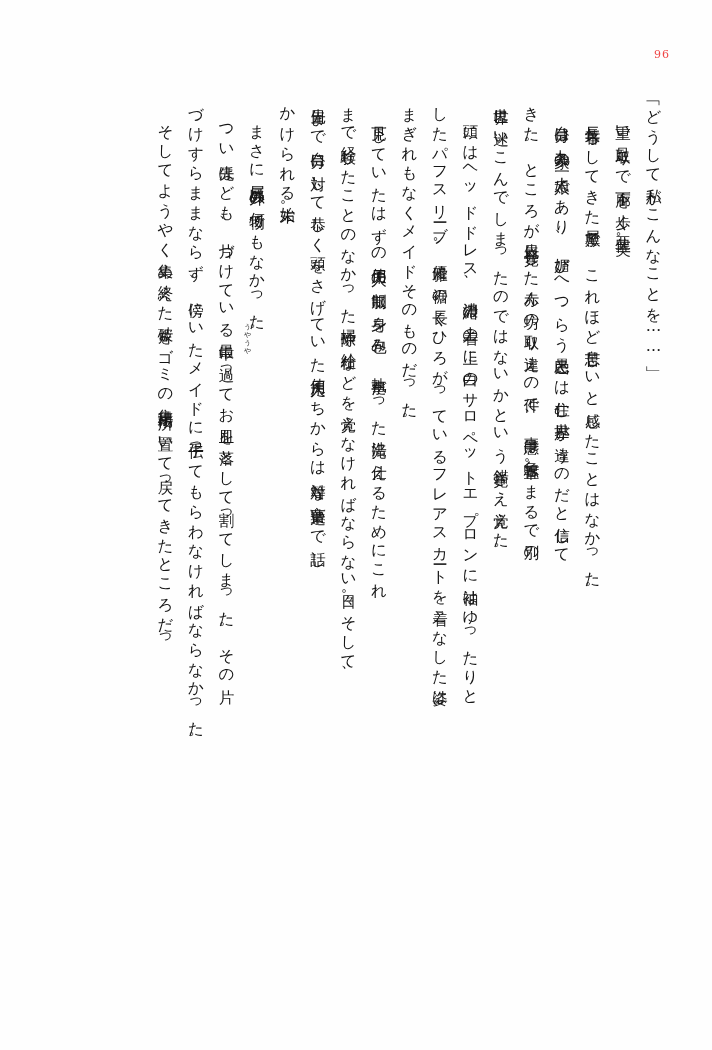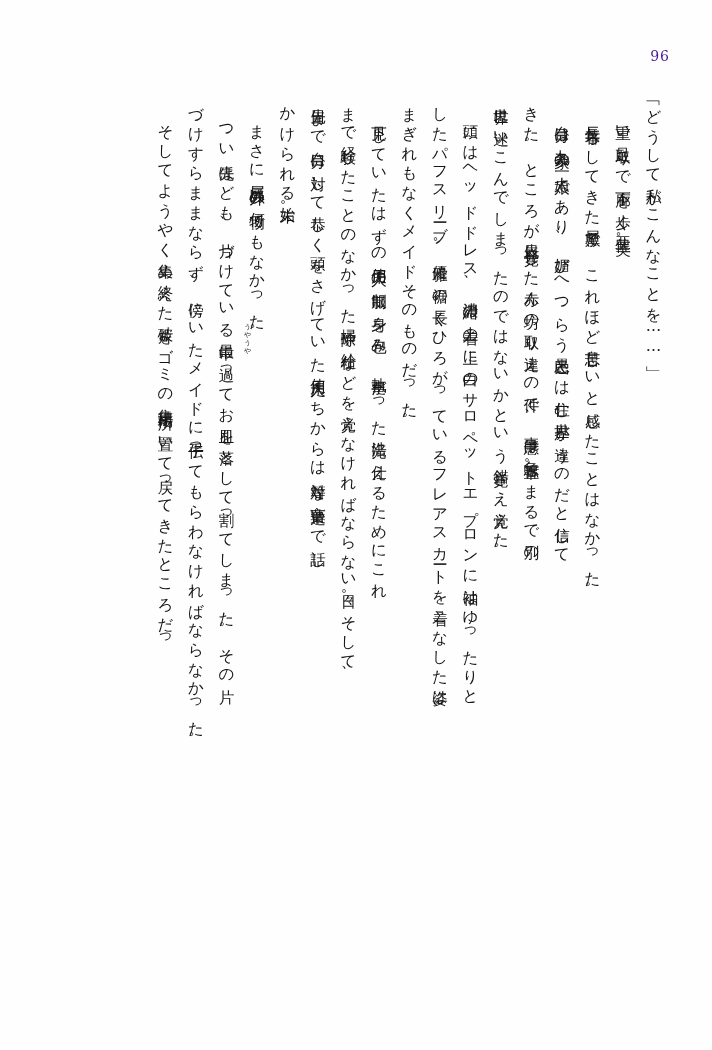--- a/index.html
+++ b/index.html
@@ -17,23 +17,23 @@
   #page {
     position: relative;
     width: 712px;
     height: 1050px;
     background: #fefefe;
   }
   #page-number {
     position: absolute;
     top: 48px;
     right: 42px;
-    font-size: 14px;
+    font-size: 11px;
     letter-spacing: 1px;
-    color: #4c1d95;
+    color: #ef4444;
     font-family: "DejaVu Serif", "Liberation Serif", serif;
   }
   #text-block {
     position: absolute;
     top: 96px;
     left: 44px;
     right: 44px;
     bottom: 48px;
     display: flex;
     flex-direction: row-reverse;

